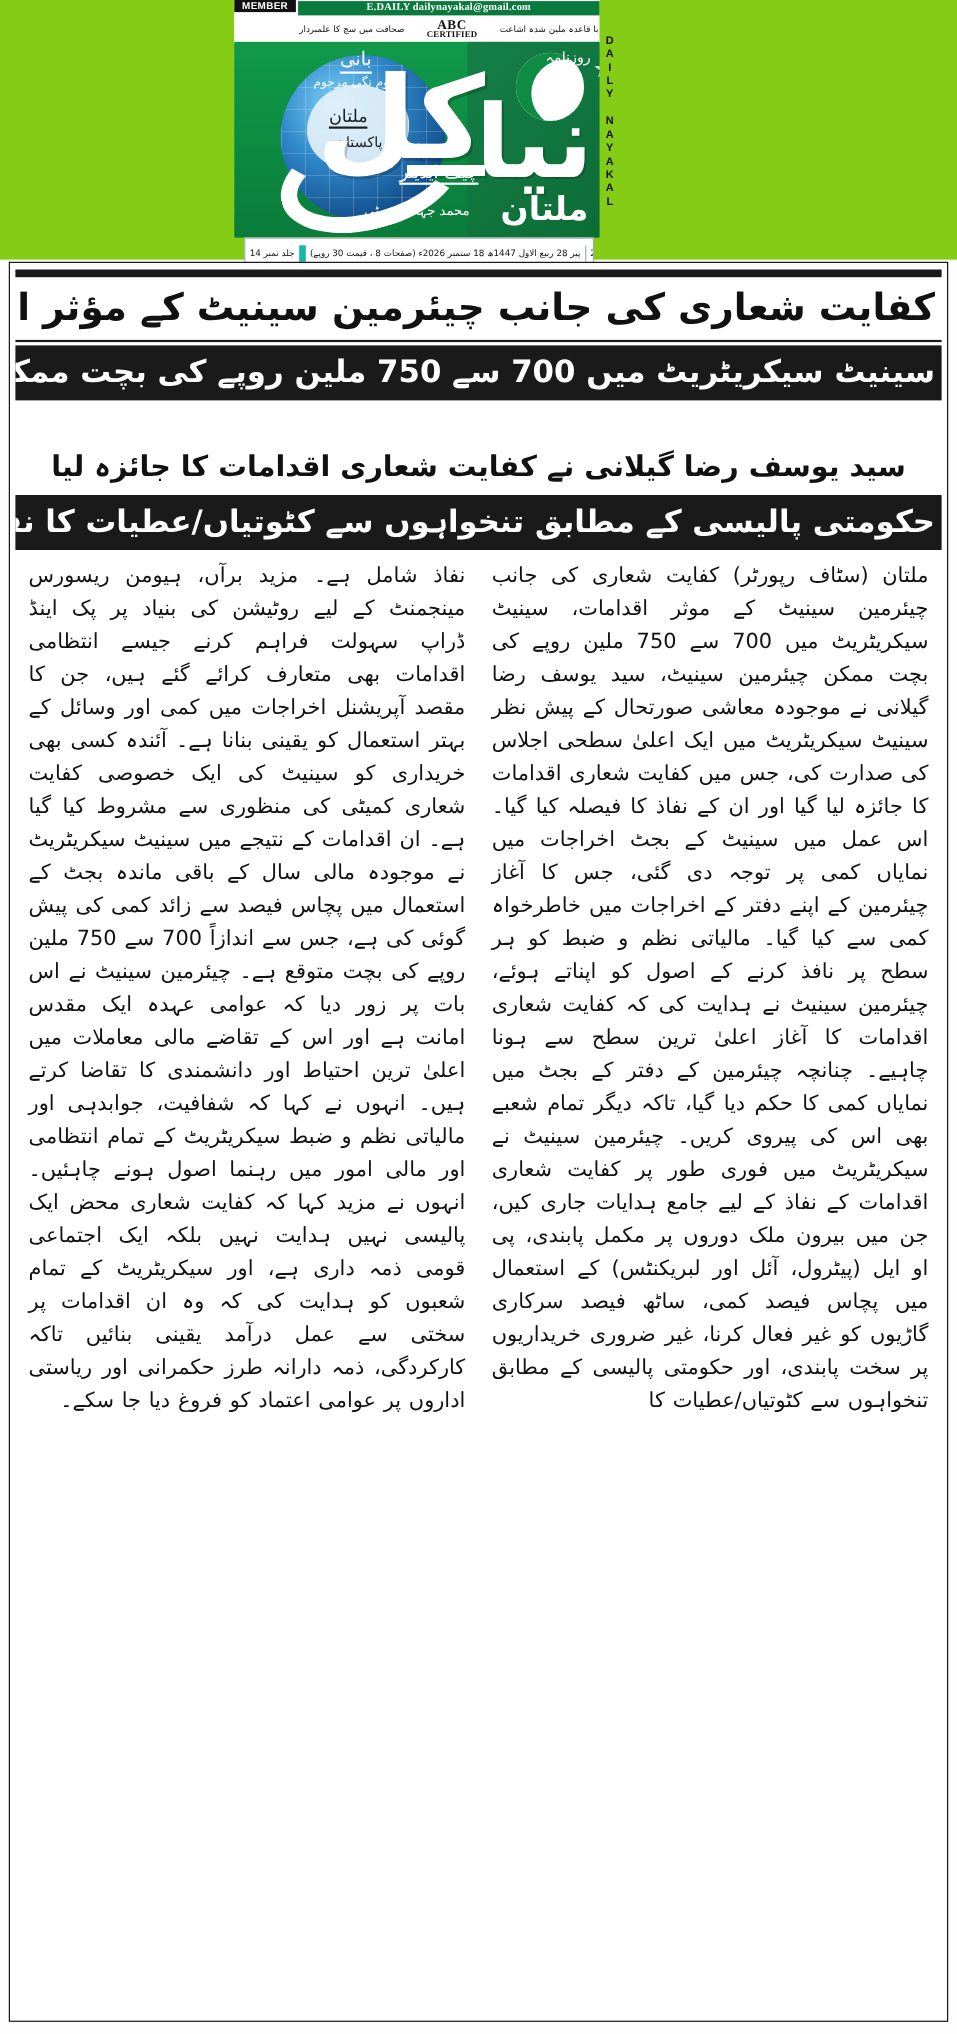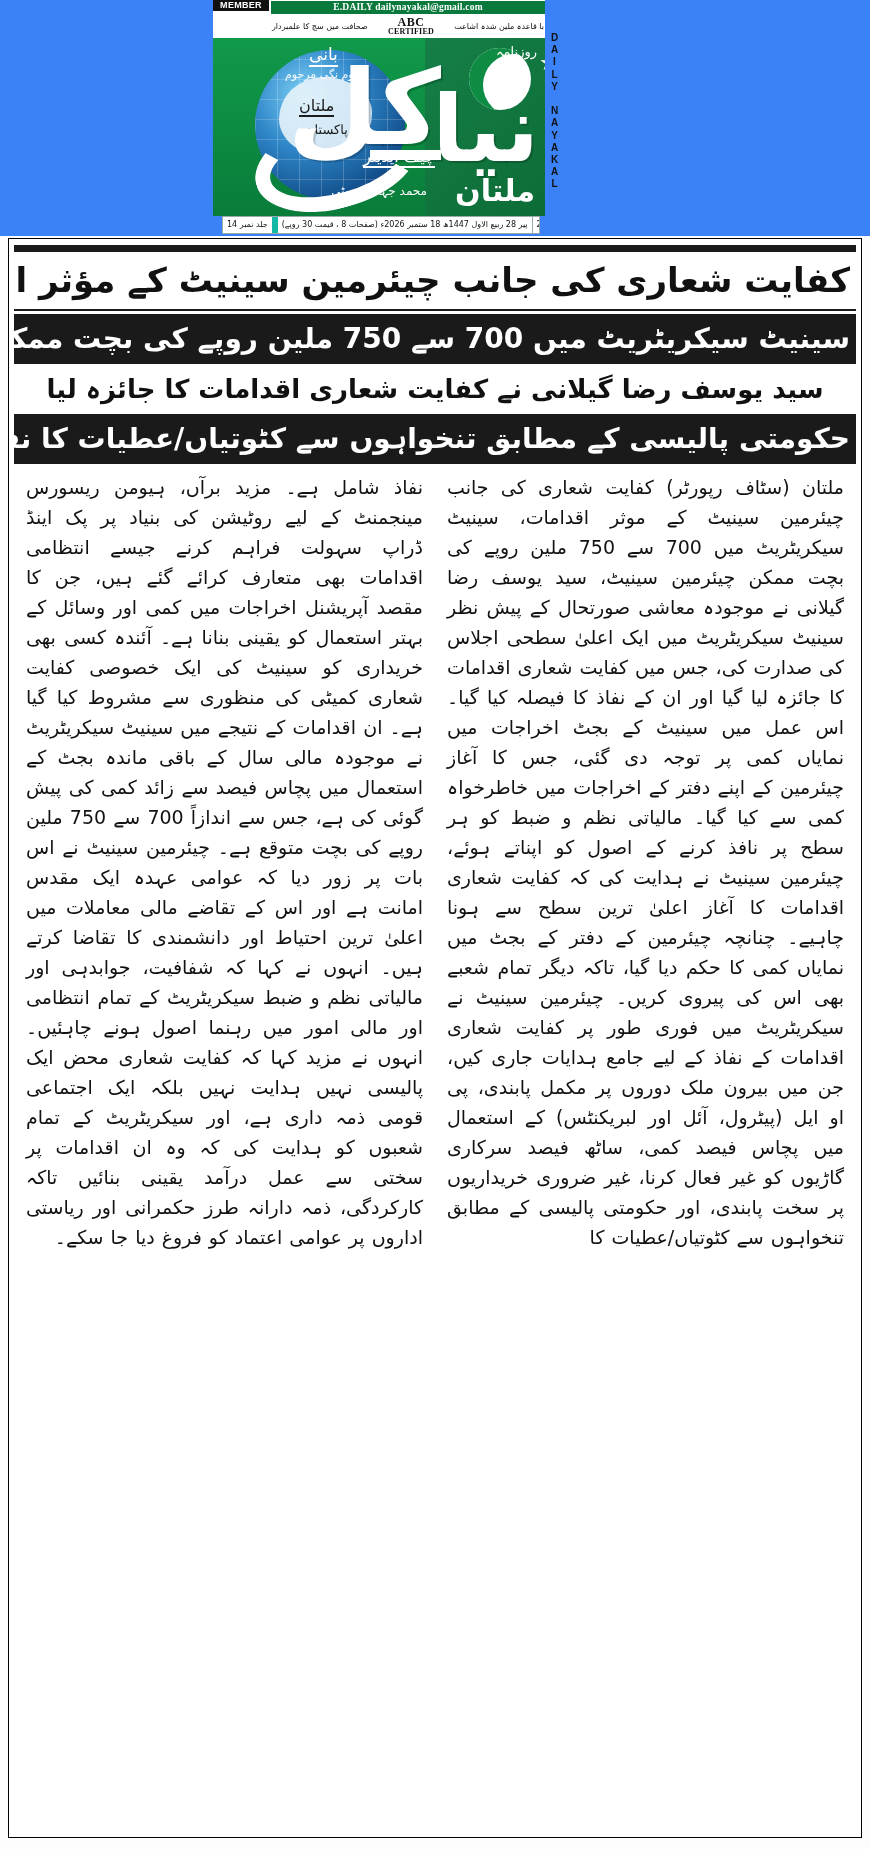--- a/index.html
+++ b/index.html
@@ -18,21 +18,21 @@
     height: 1849px;
     position: relative;
     background: #fdfdfd;
   }
 
   
   .masthead {
     position: relative;
     width: 870px;
     height: 236px;
-    background: #3b82f6;
+    background: #84cc16;
   }
 
   .masthead-inner {
     position: absolute;
     left: 213px;
     top: 0px;
     width: 332px;
     height: 232px;
   }
 
@@ -330,26 +330,26 @@
     overflow: hidden;
   }
   .side-strip.right { right: -17px; top: 2px; }
 
   
   .datebar {
     position: absolute;
     left: 222px;
     top: 216px;
     width: 318px;
-    height: 18px;
+    height: 29px;
     border: 1px solid #9aa;
     background: #ffffff;
     display: flex;
     flex-direction: row-reverse;
-    align-items: flex-end;
+    align-items: center;
     direction: rtl;
     font-family: "DejaVu Sans", sans-serif;
     font-size: 8px;
     color: #111;
     overflow: hidden;
   }
   .datebar .seg {
     padding: 0 4px;
     white-space: nowrap;
     line-height: 16px;
@@ -411,20 +411,21 @@
     padding: 3px 6px;
     letter-spacing: -0.5px;
   }
   .hl-sub {
     color: #111;
     font-size: 26px;
     font-weight: bold;
     line-height: 42px;
     padding: 4px 6px;
     letter-spacing: -0.5px;
+    margin-top: 36px;
   }
 
   
   .cols {
     display: flex;
     flex-direction: row;
     direction: rtl;
     margin-top: 8px;
     height: 1278px;
     gap: 0;

